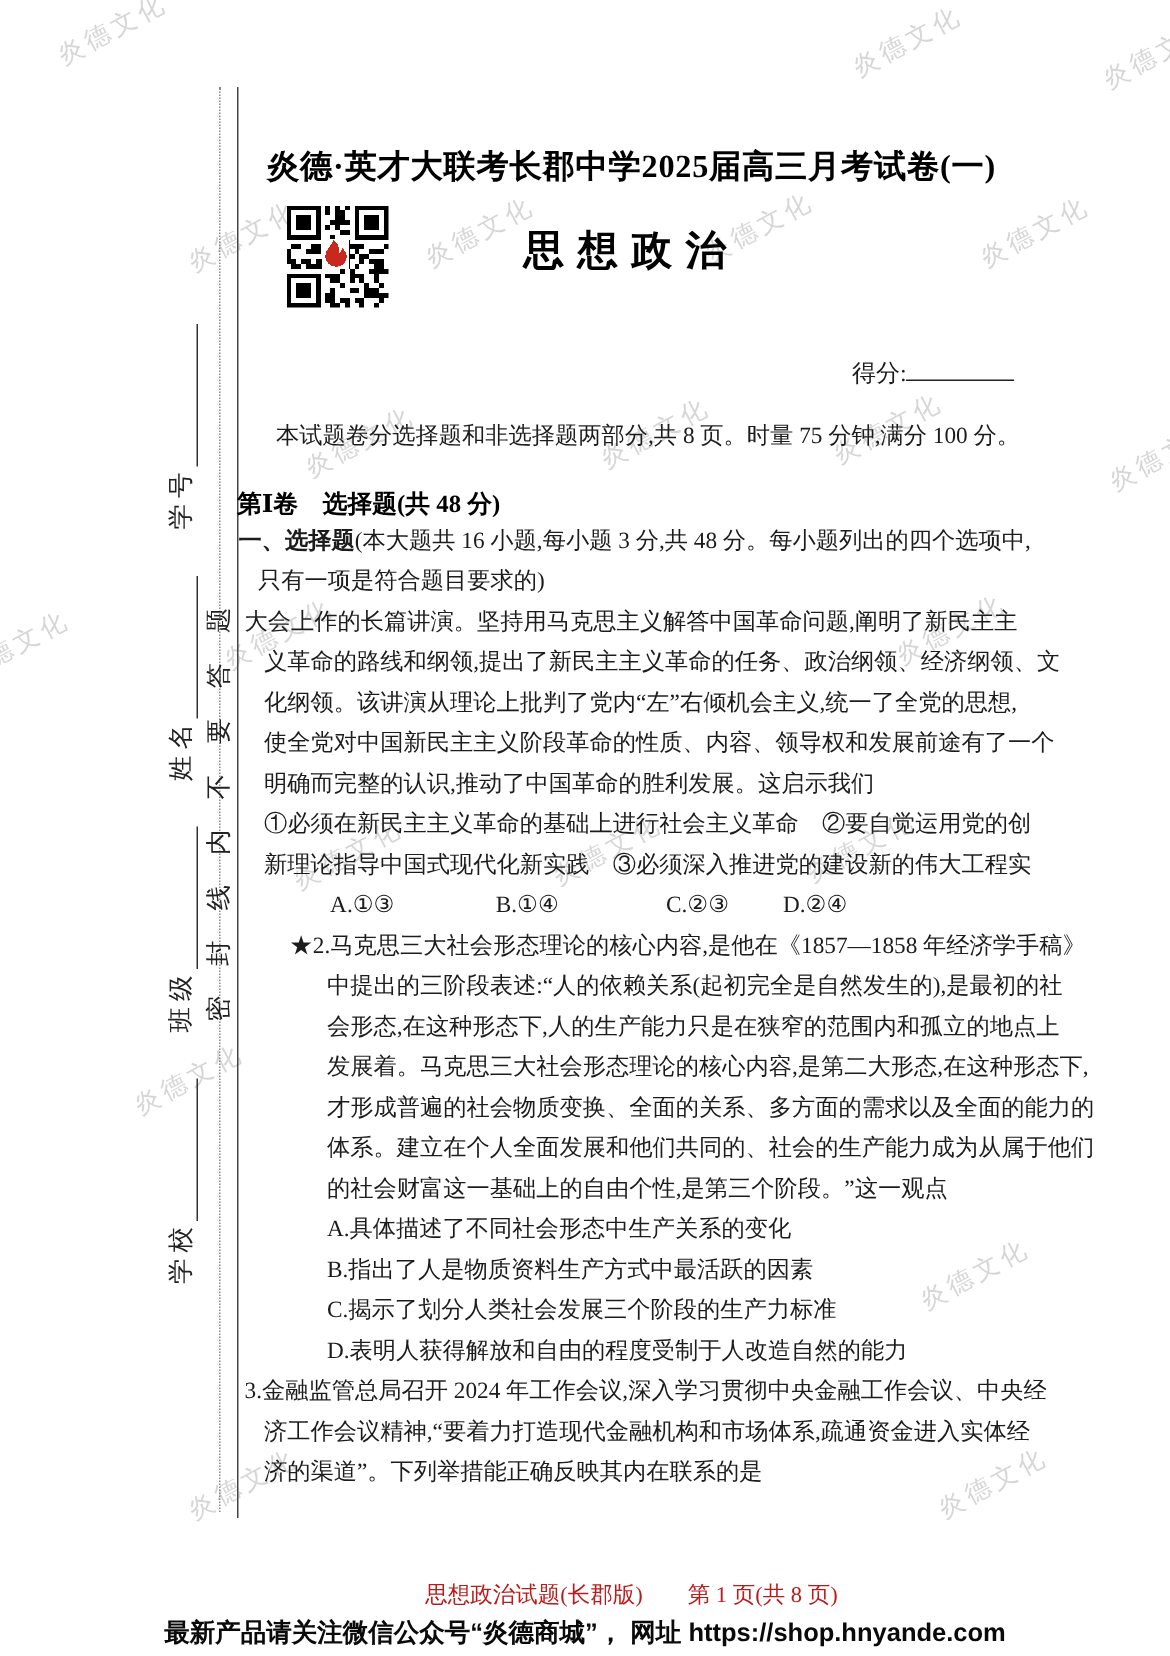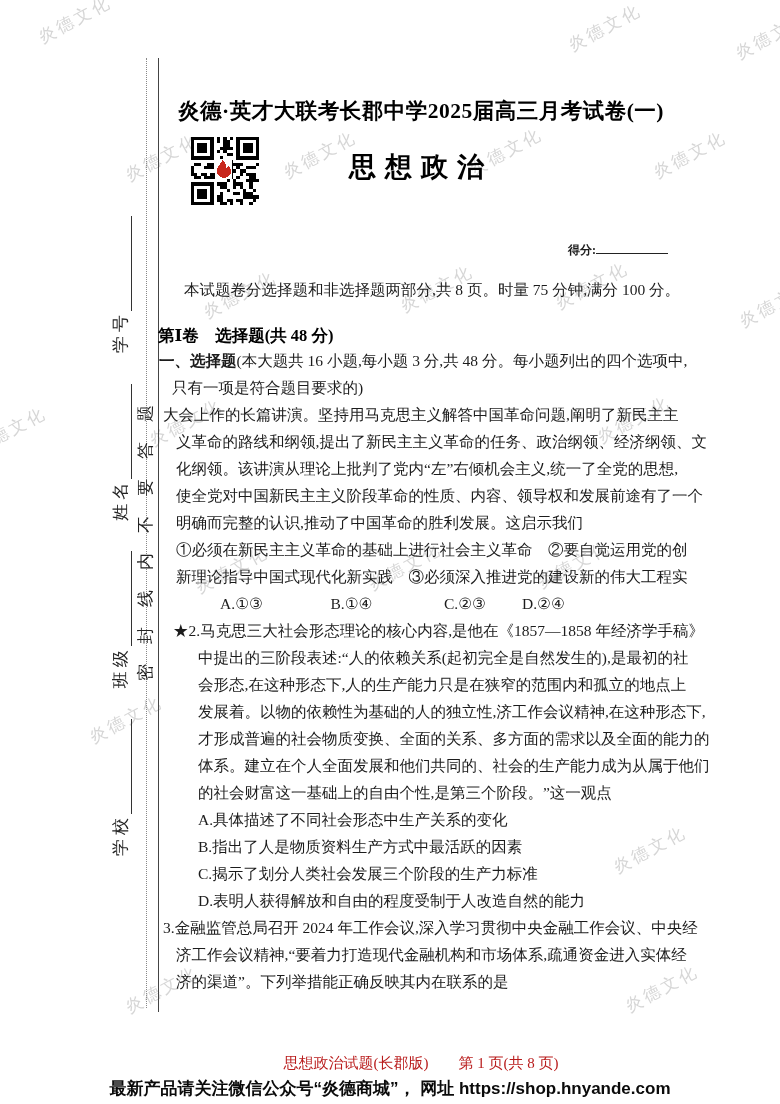--- a/index.html
+++ b/index.html
@@ -26,35 +26,35 @@
                 font-size:17px;color:#222;letter-spacing:20px;white-space:nowrap;}
   
   .main{position:absolute;left:158px;top:0;width:526px;height:1102px;margin-top:28px;}
   .exam-title{position:absolute;top:68px;left:0;width:100%;text-align:center;
               font-size:21.5px;font-weight:bold;color:#000;letter-spacing:.5px;
               white-space:nowrap;}
   .qr{position:absolute;left:33px;top:109px;width:68px;height:68px;}
   .qr svg{width:100%;height:100%;shape-rendering:crispEdges;}
   .subject{position:absolute;top:121px;left:0;width:100%;text-align:center;
            font-size:27px;font-weight:bold;color:#000;letter-spacing:9px;}
-  .score{position:absolute;top:209px;left:410px;font-size:12px;font-weight:bold;white-space:nowrap;}
+  .score{position:absolute;top:209px;left:410px;font-size:16px;font-weight:normal;white-space:nowrap;}
   .score .blank{display:inline-block;width:72px;height:16px;border-bottom:1px solid #222;}
   .intro{position:absolute;top:252px;left:0;width:526px;padding-left:26px;
          box-sizing:border-box;font-size:15.5px;}
   .part-title{position:absolute;top:297px;left:0;width:100%;text-align:left;
               font-size:16.5px;font-weight:bold;color:#000;}
   .flow{position:absolute;top:319px;left:0;width:526px;font-size:15.5px;
         line-height:27px;}
   .tline{white-space:nowrap;}
   .sec-head{padding-left:14px;}
   .sec-head .tline.first{margin-left:-13px;}
   .sec-head b{font-family:"Liberation Sans","DejaVu Sans",sans-serif;font-size:15.5px;}
   .q13{padding-left:18px;}
   .q13 .tline:first-child{margin-left:-13px;}
-  .q2{padding-left:40px;}
+  .q2{padding-left:60px;}
   .q2 .lines .tline:first-child{margin-left:-25px;}
   .opt-row{display:flex;padding-left:30px;text-align:center;}
   .opt-row span{display:inline-block;}
   .opt-row span:nth-child(1){width:107px;}
   .opt-row span:nth-child(2){width:113px;}
   .opt-row span:nth-child(3){width:114px;}
   .page-footer{position:absolute;top:1026px;left:0;width:100%;text-align:center;
                font-size:15px;color:#b91c1c;}
   .promo{position:absolute;top:1077px;left:0;width:780px;text-align:center;
          font-family:"Liberation Sans","DejaVu Sans",sans-serif;
@@ -283,21 +283,21 @@
         <span>B.①④</span>
         <span>C.②③</span>
         <span>D.②④</span>
       </div>
 
       <div class="q2">
         <div class="lines">
             <div class="tline">★2.马克思三大社会形态理论的核心内容,是他在《1857—1858 年经济学手稿》</div>
             <div class="tline">中提出的三阶段表述:“人的依赖关系(起初完全是自然发生的),是最初的社</div>
             <div class="tline">会形态,在这种形态下,人的生产能力只是在狭窄的范围内和孤立的地点上</div>
-            <div class="tline">发展着。以物的依赖性为基础的人的独立性,济工作会议精神,在这种形态下,</div>
+            <div class="tline">发展着。马克思三大社会形态理论的核心内容,是第二大形态,在这种形态下,</div>
             <div class="tline">才形成普遍的社会物质变换、全面的关系、多方面的需求以及全面的能力的</div>
             <div class="tline">体系。建立在个人全面发展和他们共同的、社会的生产能力成为从属于他们</div>
             <div class="tline">的社会财富这一基础上的自由个性,是第三个阶段。”这一观点</div>
           </div>
         <div class="optlines">
             <div class="tline">A.具体描述了不同社会形态中生产关系的变化</div>
             <div class="tline">B.指出了人是物质资料生产方式中最活跃的因素</div>
             <div class="tline">C.揭示了划分人类社会发展三个阶段的生产力标准</div>
             <div class="tline">D.表明人获得解放和自由的程度受制于人改造自然的能力</div>
           </div>

